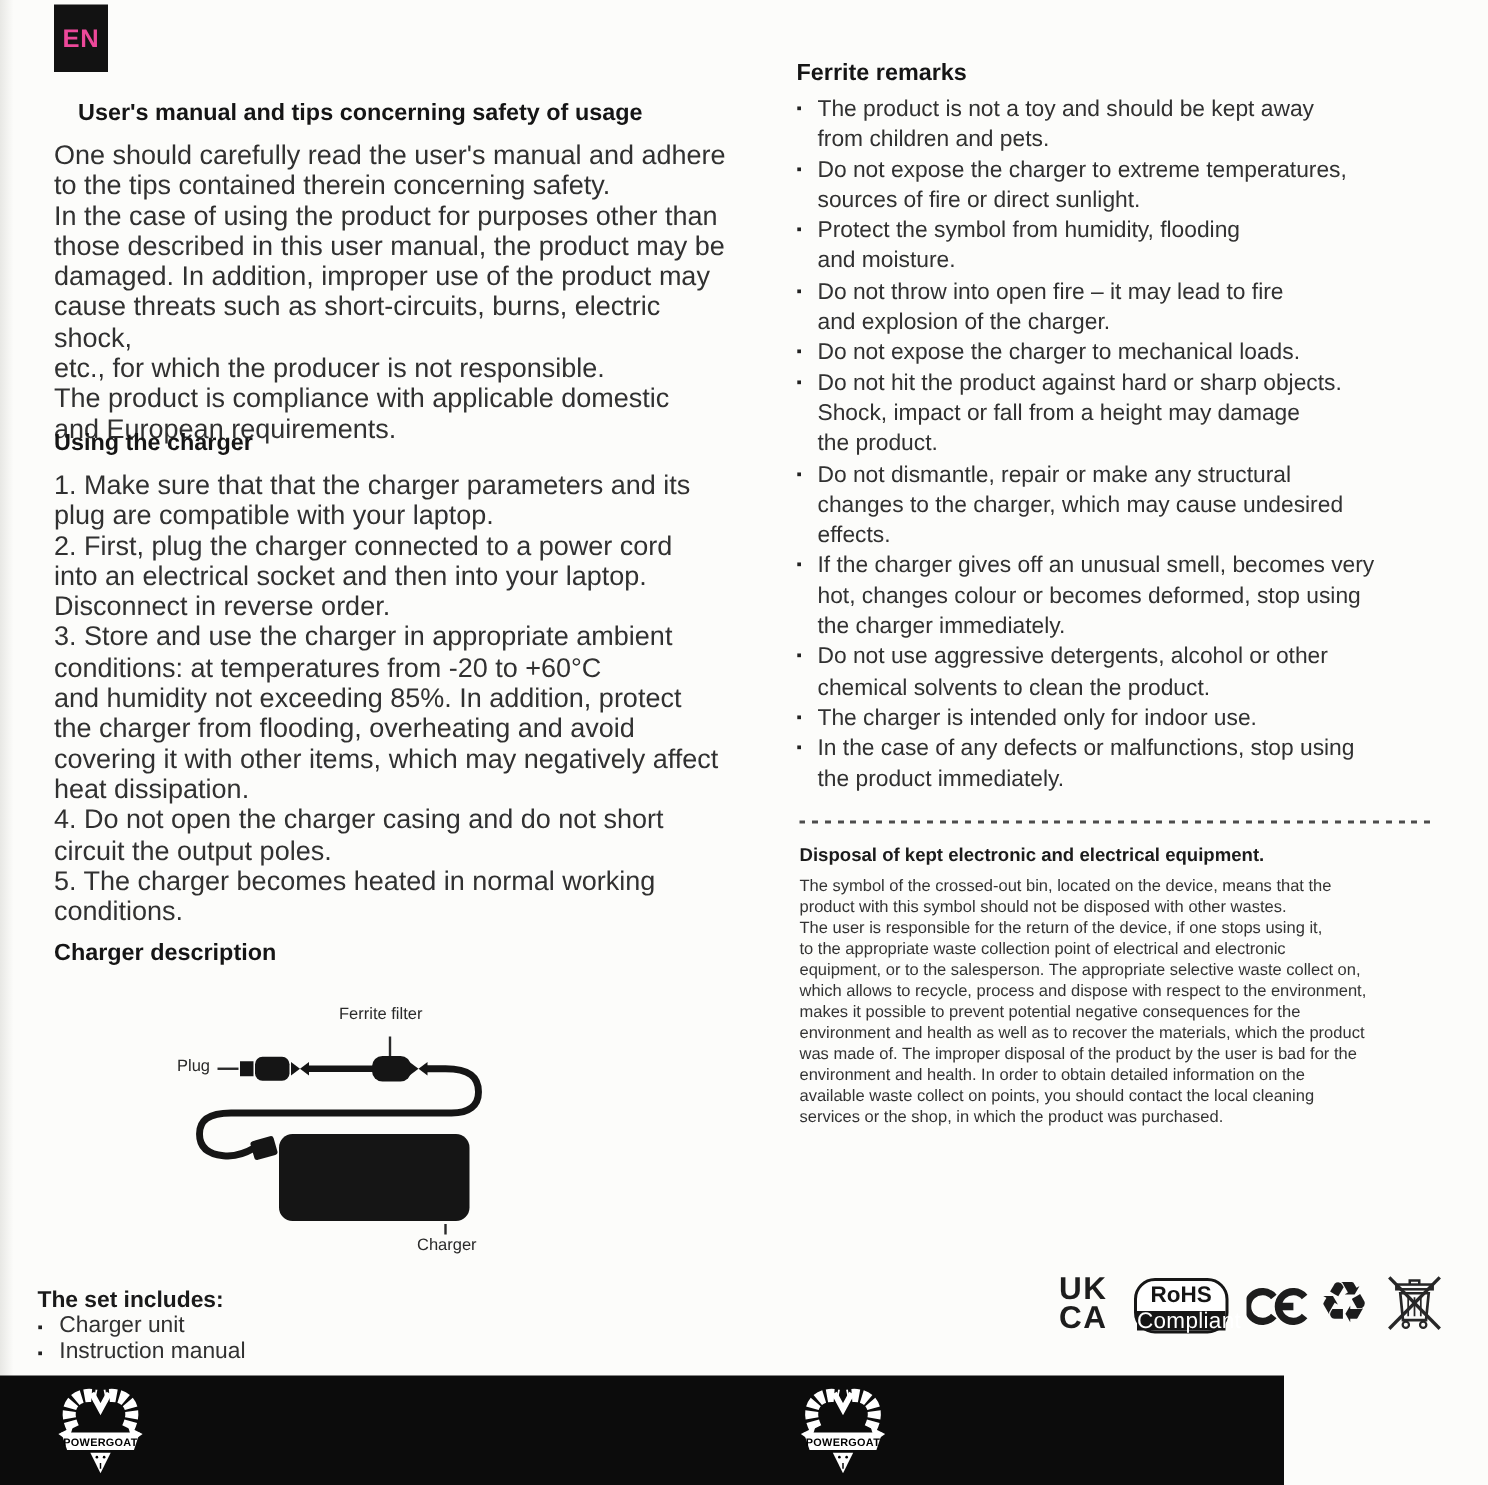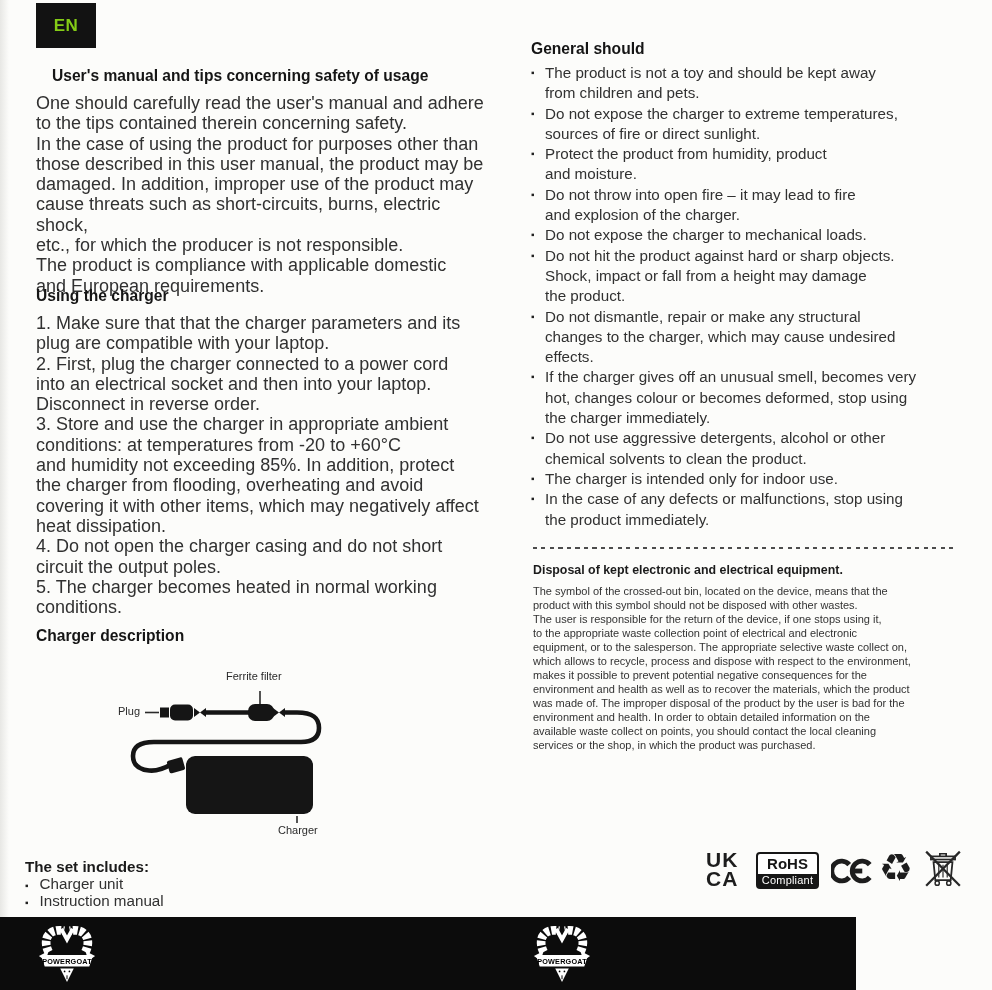--- a/index.html
+++ b/index.html
@@ -5,22 +5,22 @@
   html,body{margin:0;padding:0;background:#e8e8e6;}
   .page{
     position:relative;width:992px;height:990px;margin:0 auto;
     background:#fcfcfa;overflow:hidden;
     font-family:"Liberation Sans","DejaVu Sans",sans-serif;
     color:#333;
   }
   .scan-edge{position:absolute;left:0;top:0;width:9px;height:100%;
     background:linear-gradient(90deg,#d7d7d3,rgba(255,255,255,0));opacity:.55;}
   .lang-badge{
-    position:absolute;left:36px;top:3px;width:60px;height:45px;
-    background:#121212;color:#84cc16;font-weight:700;font-size:17px;
+    position:absolute;left:36px;top:3px;width:36px;height:45px;
+    background:#121212;color:#ec4899;font-weight:700;font-size:17px;
     display:flex;align-items:center;justify-content:center;letter-spacing:.5px;
   }
   .heading{position:absolute;font-size:15.6px;font-weight:700;color:#151515;line-height:20px;white-space:nowrap;}
   .body-text{position:absolute;font-size:18px;line-height:20.3px;color:#313131;white-space:pre-line;}
   .small-heading{position:absolute;font-size:12.4px;font-weight:700;color:#1b1b1b;white-space:nowrap;}
   .fine-text{position:absolute;font-size:11px;line-height:14px;color:#333;white-space:pre-line;}
   
   .bullets{position:absolute;left:531px;top:63px;width:445px;margin:0;padding:0;list-style:none;}
   .bullets li{position:relative;padding-left:14px;font-size:15.2px;line-height:20.3px;color:#313131;}
   .bullets .blt{position:absolute;left:0;top:0;font-size:10px;line-height:20.3px;color:#222;}
@@ -30,24 +30,24 @@
   
   .diag-label{position:absolute;font-size:11px;color:#2a2a2a;white-space:nowrap;}
   
   .set-row{position:absolute;left:25px;top:858px;display:flex;align-items:baseline;font-size:15.2px;color:#313131;flex-direction:column;}
   .set-row .set-label{font-weight:700;color:#1a1a1a;margin-right:10px;}
   .set-row .set-item{display:flex;align-items:baseline;margin-right:12px;}
   .set-row .set-item .blt{font-size:10px;margin-right:11px;color:#222;}
   
   .ukca{position:absolute;left:706px;top:851px;font-weight:700;font-size:21px;line-height:18.5px;
     letter-spacing:1px;color:#1d1d1d;text-align:center;}
-  .rohs{position:absolute;left:756px;top:852px;width:59px;border:2.5px solid #161616;border-radius:4px;
+  .rohs{position:absolute;left:756px;top:852px;width:59px;border:2.5px solid #161616;border-radius:14px;
     background:#fff;text-align:center;}
   .rohs-title{font-size:15px;font-weight:700;color:#161616;line-height:20px;}
-  .rohs-sub{font-size:11px;color:#fff;background:#161616;line-height:13px;letter-spacing:.2px;}
+  .rohs-sub{font-size:15px;color:#fff;background:#161616;line-height:13px;letter-spacing:.2px;}
   .ce-mark{position:absolute;left:831px;top:856px;}
   .recycle-mark{position:absolute;left:879px;top:845px;font-family:"DejaVu Sans",sans-serif;
     font-size:38px;line-height:46px;color:#1c1c1c;}
   .weee-mark{position:absolute;left:923px;top:849px;}
   
   .footer{position:absolute;left:0;top:917px;width:856px;height:73px;background:#0c0c0c;}
   .goat{position:absolute;top:6px;}
   .goat-1{left:36px;} .goat-2{left:531px;}
 </style>
 </head>
@@ -129,39 +129,39 @@
         <span class="blt">▪</span>
         <span>Charger unit</span>
       </span>
 
       <span class="set-item">
         <span class="blt">▪</span>
         <span>Instruction manual</span>
       </span>
     </div>
 
-  <div class="heading" style="left:531px;top:39px;">General should</div>
+  <div class="heading" style="left:531px;top:39px;">Ferrite remarks</div>
 
   <ul class="bullets">
 
       <li>
         <span class="blt">▪</span>
         <span class="btxt">The product is not a toy and should be kept away
 from children and pets.</span>
       </li>
 
       <li>
         <span class="blt">▪</span>
         <span class="btxt">Do not expose the charger to extreme temperatures,
 sources of fire or direct sunlight.</span>
       </li>
 
       <li>
         <span class="blt">▪</span>
-        <span class="btxt">Protect the product from humidity, product
+        <span class="btxt">Protect the symbol from humidity, flooding
 and moisture.</span>
       </li>
 
       <li>
         <span class="blt">▪</span>
         <span class="btxt">Do not throw into open fire – it may lead to fire
 and explosion of the charger.</span>
       </li>
 
       <li>

